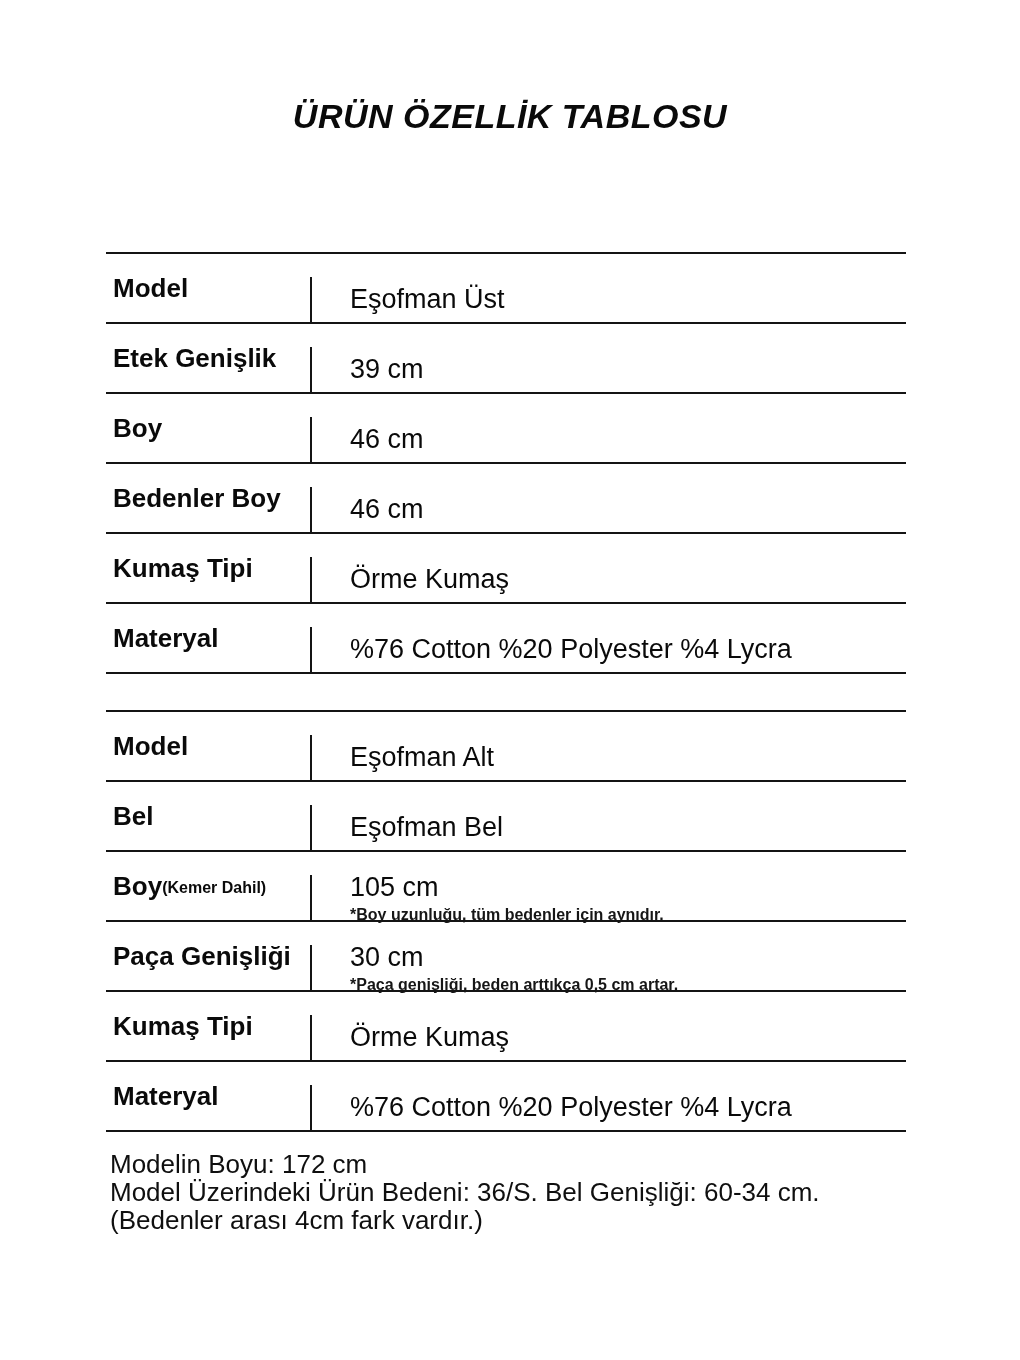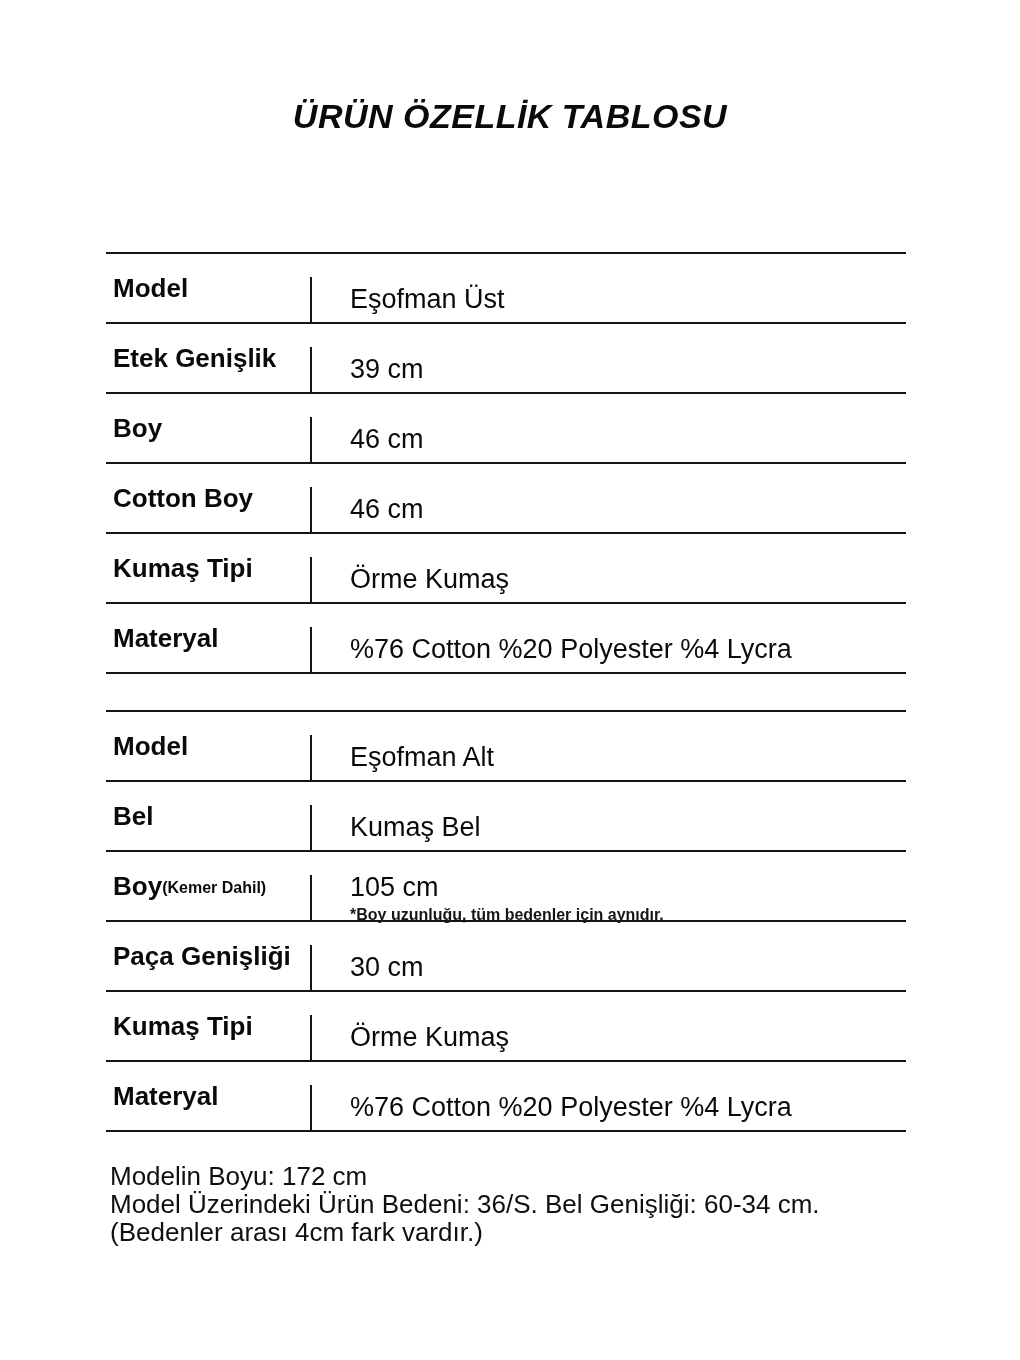--- a/index.html
+++ b/index.html
@@ -77,21 +77,20 @@
   }
   .page-footer {
     position: absolute;
     left: 110px;
     top: 1150px;
     width: 795px;
     font-size: 26px;
     font-weight: 400;
     line-height: 28px;
     color: #0f0f0f;
-    margin-top: 12px;
   }
 </style>
 </head>
 <body>
 
 <div class="page-title">ÜRÜN ÖZELLİK TABLOSU</div>
 
 <div class="spec-table table-1">
   <div class="spec-row">
     <div class="cell-label">
@@ -112,21 +111,21 @@
   <div class="spec-row">
     <div class="cell-label">
         <span>Boy</span>
       </div>
     <div class="cell-value">
         <span>46 cm</span>
       </div>
   </div>
   <div class="spec-row">
     <div class="cell-label">
-        <span>Cotton Boy</span>
+        <span>Bedenler Boy</span>
       </div>
     <div class="cell-value">
         <span>46 cm</span>
       </div>
   </div>
   <div class="spec-row">
     <div class="cell-label">
         <span>Kumaş Tipi</span>
       </div>
     <div class="cell-value">
@@ -150,39 +149,40 @@
       </div>
     <div class="cell-value">
         <span>Eşofman Alt</span>
       </div>
   </div>
   <div class="spec-row">
     <div class="cell-label">
         <span>Bel</span>
       </div>
     <div class="cell-value">
-        <span>Kumaş Bel</span>
+        <span>Eşofman Bel</span>
       </div>
   </div>
   <div class="spec-row">
     <div class="cell-label">
       <span>Boy</span>
       <span class="label-sub">(Kemer Dahil)</span>
     </div>
     <div class="cell-value">
       <span>105 cm</span>
       <span class="value-note">*Boy uzunluğu, tüm bedenler için aynıdır.</span>
     </div>
   </div>
   <div class="spec-row">
     <div class="cell-label">
         <span>Paça Genişliği</span>
       </div>
     <div class="cell-value">
       <span>30 cm</span>
+      <span class="value-note">*Paça genişliği, beden arttıkça 0,5 cm artar.</span>
     </div>
   </div>
   <div class="spec-row">
     <div class="cell-label">
         <span>Kumaş Tipi</span>
       </div>
     <div class="cell-value">
         <span>Örme Kumaş</span>
       </div>
   </div>

